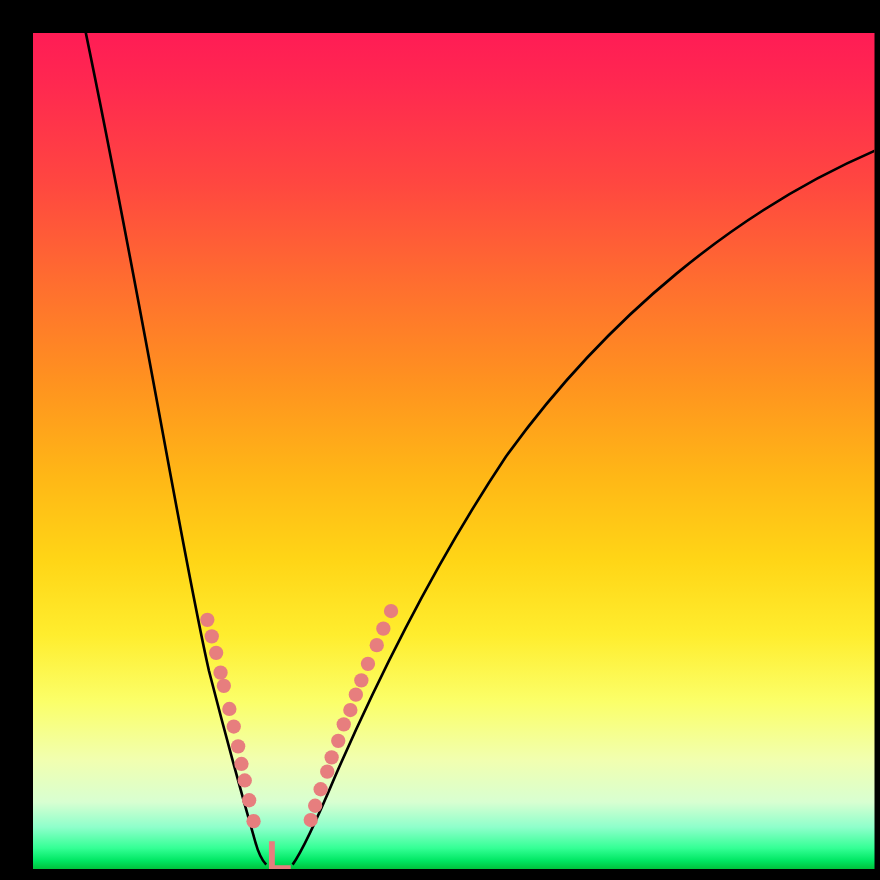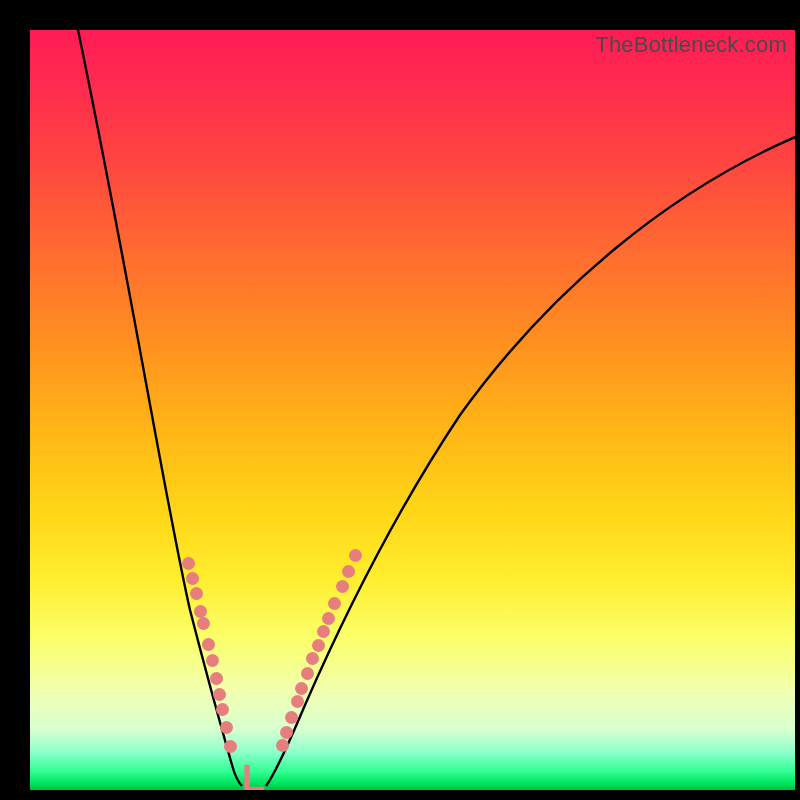--- a/index.html
+++ b/index.html
@@ -78,21 +78,20 @@
     font-family: Arial, sans-serif;
   }
 </style>
 </head>
 <body>
 
 <div class="frame">
 
   <div class="plot-area">
 
-    <div class="watermark">TheBottleneck.com</div>
 
     <svg class="curves" viewBox="0 0 765 760" preserveAspectRatio="none">
       <path fill="none" stroke="#000" stroke-width="2.4" d="M 47 -5 C 100 250, 135 470, 160 580 C 178 650, 192 700, 202 735 C 205 746, 208 752, 212 756"></path>
       <path fill="none" stroke="#000" stroke-width="2.4" d="M 236 756 C 244 745, 256 720, 275 675 C 310 595, 360 490, 430 385 C 520 260, 640 160, 770 105"></path>
     </svg>
 
     <div id="dots-left">
         <div class="dot" style="left: 158px; top: 533px;"></div>
         <div class="dot" style="left: 162px; top: 548px;"></div>
         <div class="dot" style="left: 166px; top: 563px;"></div>

